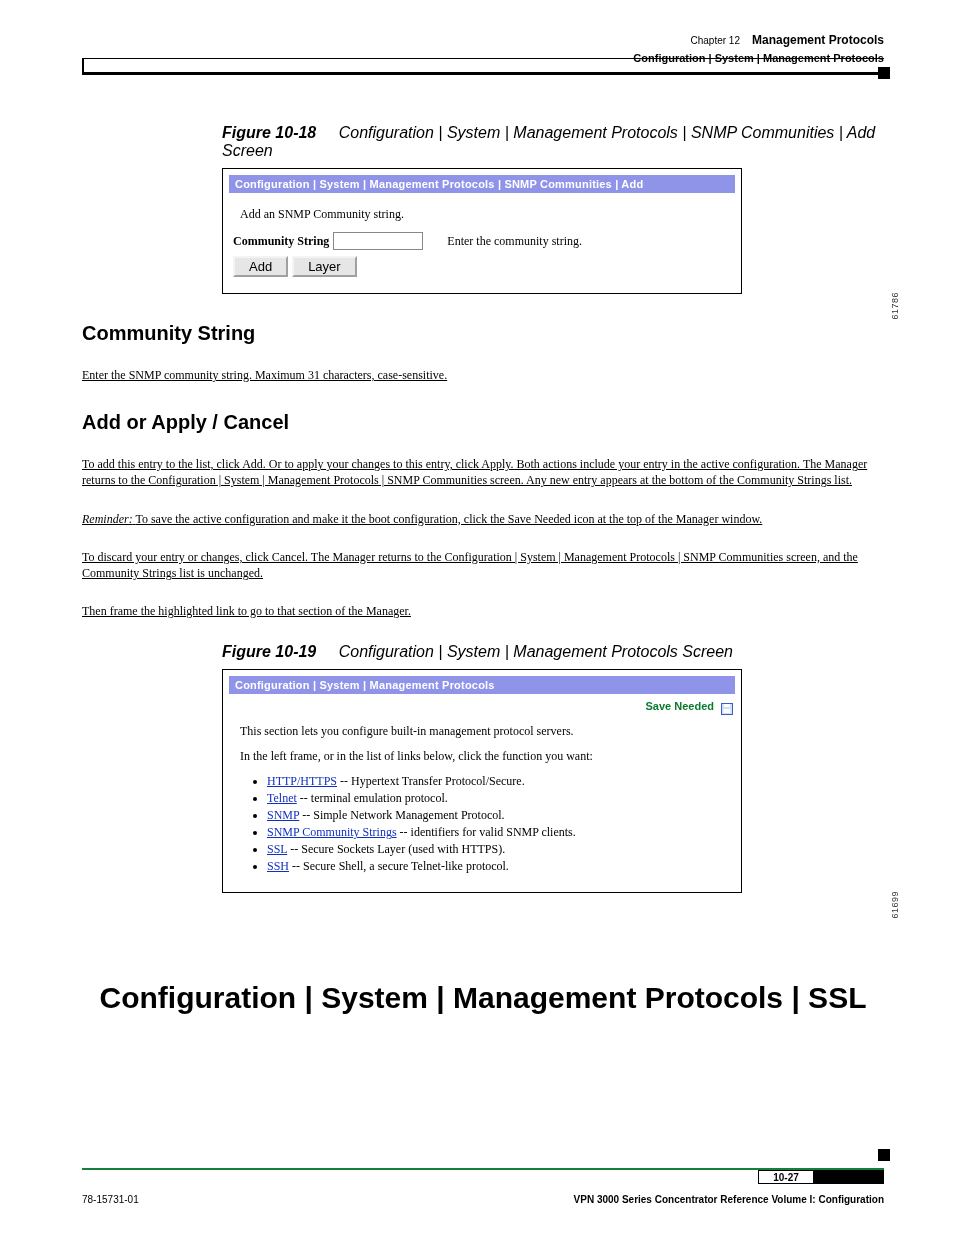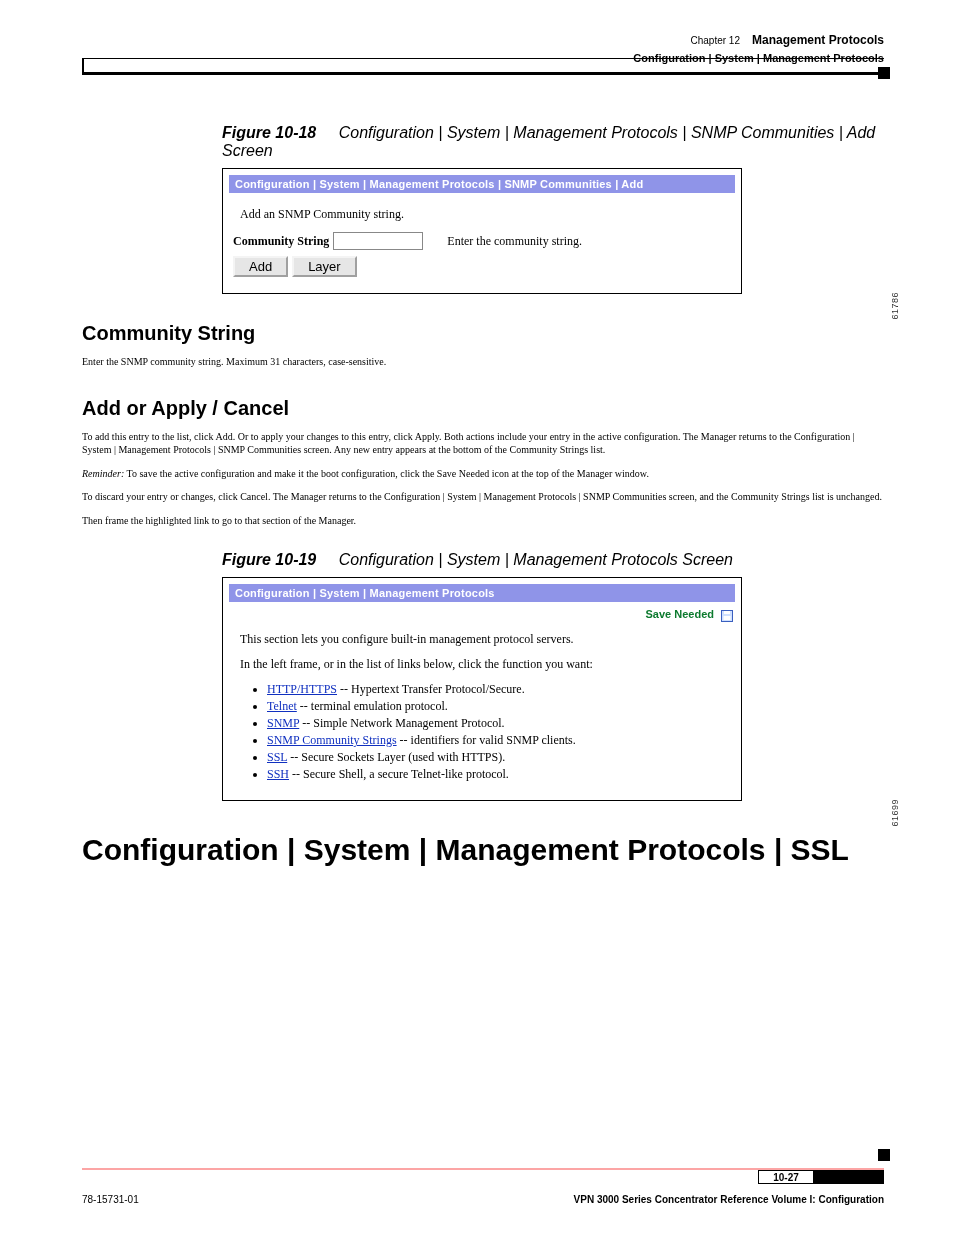--- a/index.html
+++ b/index.html
@@ -26,32 +26,32 @@
   .sc-body { padding: 4px 10px 10px 10px; font-family: "Times New Roman", serif; font-size: 12px; }
   .sc-body .instr { margin: 4px 0 10px 7px; }
   .form-row { display: flex; align-items: center; gap: 4px; margin-bottom: 6px; }
   .form-row .lbl { font-weight: bold; }
   .txt-input { border: 1px solid #888; height: 18px; width: 90px; background: #fff; padding: 0 3px; }
   .hint { margin-left: 20px; font-size: 12px; }
   .win-btn { font-family: "MS Sans Serif", Arial, sans-serif; font-size: 13px; padding: 1px 14px; background: #e6e6e6; border: 2px outset #f4f4f4; }
   .side-label { position: absolute; right: -16px; bottom: 2px; font-family: Arial, sans-serif; font-size: 9px; letter-spacing: .5px; color: #333; transform: rotate(-90deg); transform-origin: right bottom; }
 
   .h2 { font-family: Arial, Helvetica, sans-serif; font-weight: bold; font-size: 20px; margin-top: 28px; }
-  .body-p { font-size: 10px; line-height: 1.35; margin-top: 10px; }
-  .h1 { font-family: Arial, Helvetica, sans-serif; font-weight: bold; font-size: 30px; margin-top: 32px; }
+  .body-p { font-size: 12px; line-height: 1.35; margin-top: 22px; text-decoration: underline; }
+  .h1 { font-family: Arial, Helvetica, sans-serif; font-weight: bold; font-size: 30px; margin-top: 88px; text-align: center; }
 
   .sc2 .save-row { text-align: right; padding: 2px 8px; }
   .save-needed { color: #0c7a2e; font-family: Arial, sans-serif; font-weight: bold; font-size: 11px; }
   .disk-icon { display: inline-block; width: 12px; height: 12px; vertical-align: middle; margin-left: 3px; }
   .link { color: #1030c0; text-decoration: underline; }
   ul.proto-list { margin: 8px 0 8px 34px; padding: 0; }
   ul.proto-list li { margin: 2px 0; font-size: 12px; }
 
   .footer { position: absolute; left: 82px; right: 70px; bottom: 30px; }
-  .footer-rule { border-top: 2px solid #fca5a5; position: relative; height: 16px; }
+  .footer-rule { border-top: 2px solid #15803d; position: relative; height: 16px; }
   .foot-left-block { position: absolute; right: 0; bottom: 0; width: 70px; height: 14px; background: #000; }
   .foot-left-box { position: absolute; right: 70px; bottom: 0; width: 56px; height: 14px; border: 1px solid #000; background: #fff; display: flex; align-items: center; justify-content: center; font-family: Arial, sans-serif; font-weight: bold; font-size: 10px; }
   .foot-line2 { display: flex; justify-content: space-between; margin-top: 10px; font-family: Arial, sans-serif; font-size: 10px; }
   .foot-title { font-weight: bold; }
   .corner-box { position:absolute; right:-6px; bottom:44px; width:12px; height:12px; background:#000; }
 </style>
 </head>
 <body>
 
 <div class="page">

